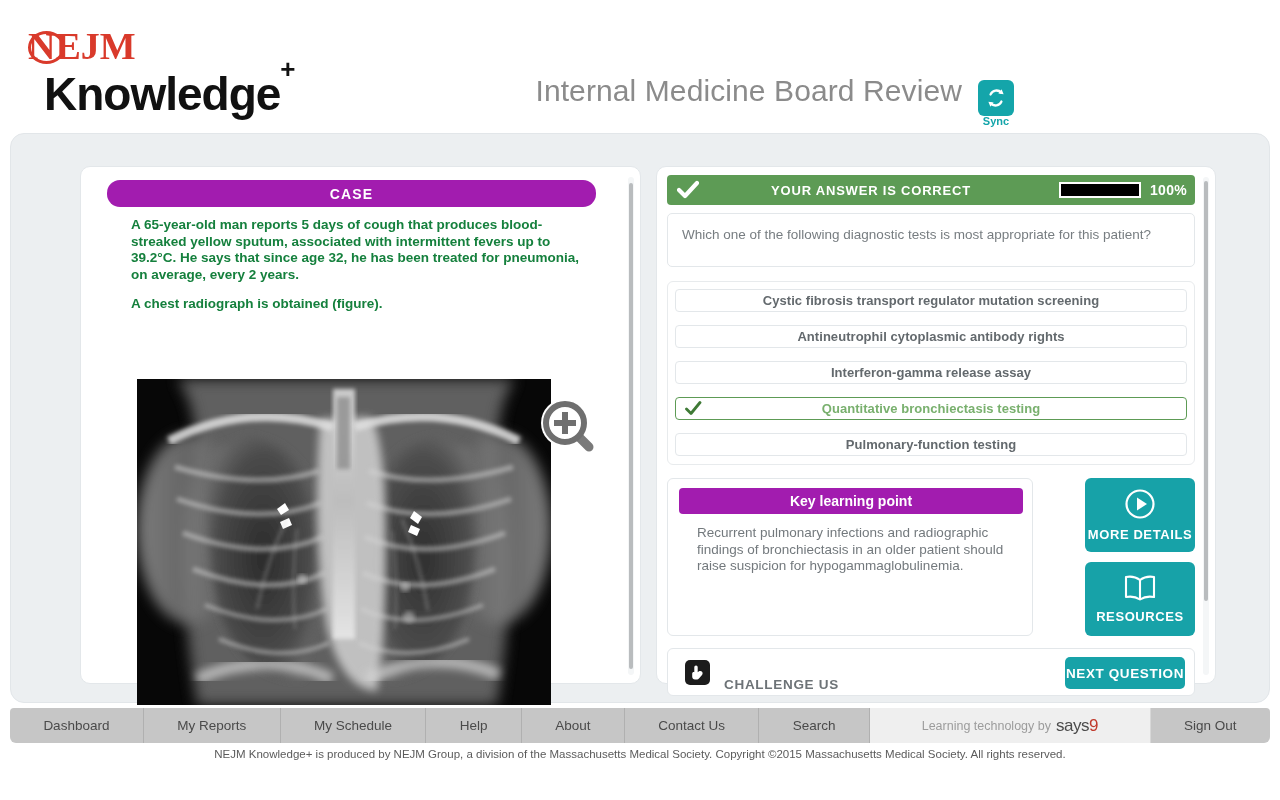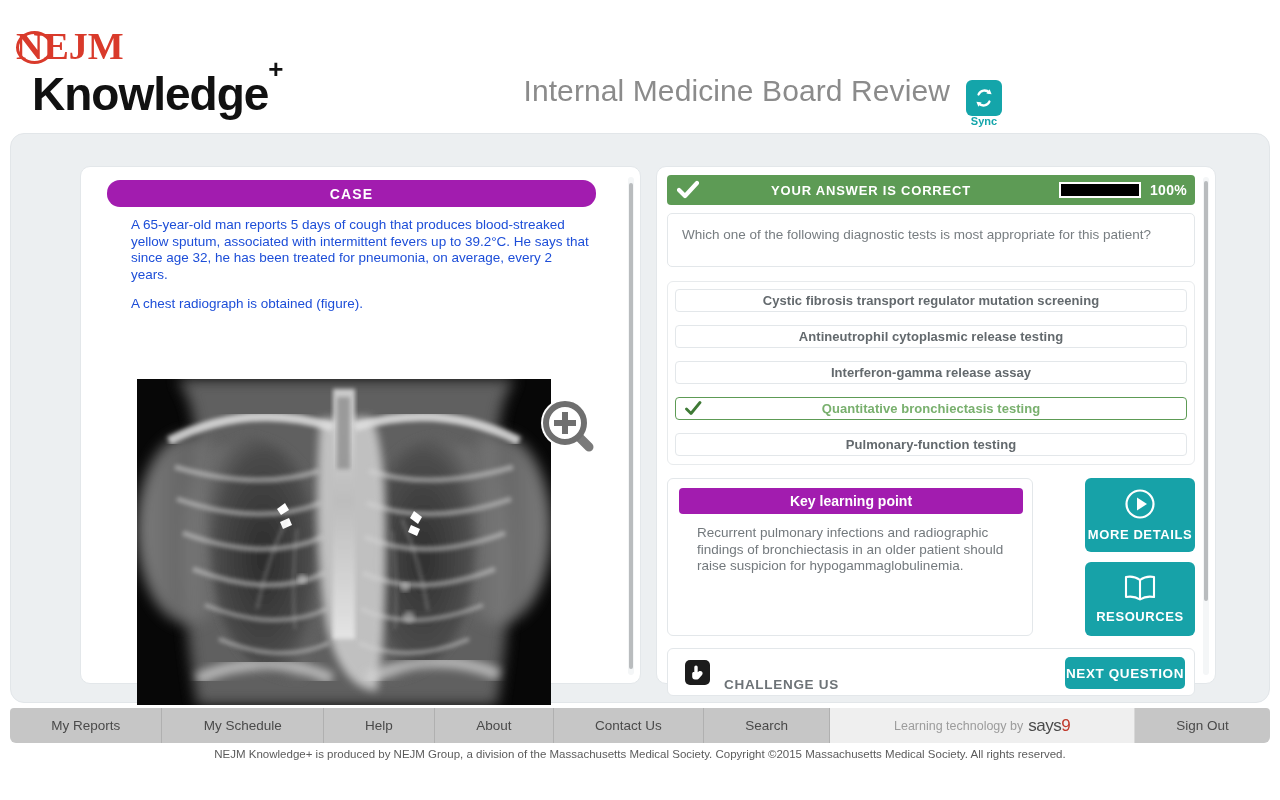--- a/index.html
+++ b/index.html
@@ -5,21 +5,21 @@
   * { box-sizing: border-box; margin: 0; padding: 0; }
   html, body {
     width: 1280px; height: 800px;
     background: #ffffff;
     font-family: "Liberation Sans", sans-serif;
     overflow: hidden;
   }
 
   
   .header {
-    position: absolute; left: 0; top: 0; width: 1012px; height: 133px;
+    position: absolute; left: 12px; top: 0; width: 1012px; height: 133px;
     background: #ffffff;
   }
   .logo-wrap { position: absolute; left: 12px; top: 26px; }
   .logo-nejm {
     font-family: "Liberation Serif", serif;
     font-size: 38px; font-weight: 700; color: #d93a2b;
     letter-spacing: 0px; line-height: 40px;
     position: relative; padding-left: 4px;
   }
   .logo-nejm .oval {
@@ -79,21 +79,21 @@
 
   
   .case-header {
     position: absolute; left: 26px; top: 13px; width: 489px; height: 27px;
     background: #a21caf; border-radius: 13px;
     color: #fff; font-size: 14px; font-weight: 700; letter-spacing: 1.2px;
     display: flex; align-items: center; justify-content: center;
   }
   .case-body { position: absolute; left: 50px; top: 50px; width: 460px; }
   .case-para {
-    font-size: 13.5px; line-height: 16.5px; color: #1d4ed8; margin-bottom: 13px;
+    font-size: 13.5px; line-height: 16.5px; color: #15803d; margin-bottom: 13px; font-weight: bold;
   }
   .xray-box {
     position: absolute; left: 56px; top: 212px;
     width: 414px; height: 326px; overflow: hidden; background: #000;
   }
   .xray-box svg { display: block; }
 
   .zoom-badge {
     position: absolute; left: 458px; top: 230px;
     width: 56px; height: 56px;
@@ -380,21 +380,21 @@
         <span class="result-pct">100%</span>
       </div>
 
       <div class="question-box">Which one of the following diagnostic tests is most appropriate for this patient?</div>
 
       <div class="choices-wrap">
         <div class="choice">
           <span class="choice-label">Cystic fibrosis transport regulator mutation screening</span>
         </div>
         <div class="choice">
-          <span class="choice-label">Antineutrophil cytoplasmic release testing</span>
+          <span class="choice-label">Antineutrophil cytoplasmic antibody rights</span>
         </div>
         <div class="choice">
           <span class="choice-label">Interferon-gamma release assay</span>
         </div>
         <div class="choice correct">
           <svg class="choice-tick" width="17" height="16" viewBox="0 0 17 16">
             <path d="M1.5 8 L6 12.5 L15 1.5" fill="none" stroke="#3f7a36" stroke-width="2.8" stroke-linecap="round" stroke-linejoin="round"></path>
           </svg>
           <span class="choice-label">Quantitative bronchiectasis testing</span>
         </div>
@@ -438,20 +438,21 @@
 
     </div>
 
     <div class="panel-scrolltrack">
       <div class="panel-scrollthumb thumb-right"></div>
     </div>
   </div>
 </div>
 
 <div class="footernav">
+  <div class="nav-item">Dashboard</div>
   <div class="nav-item">My Reports</div>
   <div class="nav-item">My Schedule</div>
   <div class="nav-item">Help</div>
   <div class="nav-item">About</div>
   <div class="nav-item">Contact Us</div>
   <div class="nav-item">Search</div>
   <div class="nav-item brand">
     <span>Learning technology by</span>
     <span class="brand-area"><span>says</span><span class="nine">9</span></span>
   </div>

